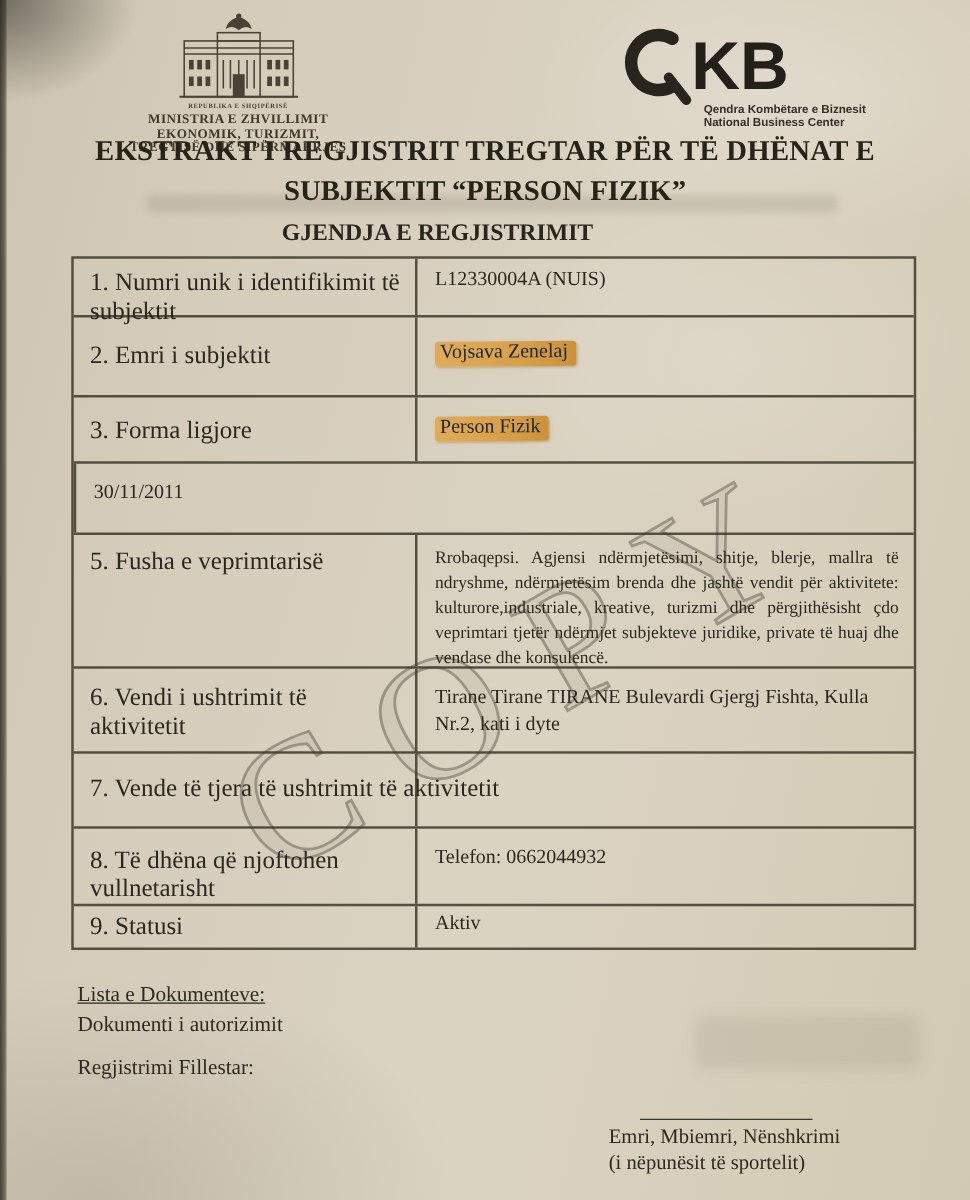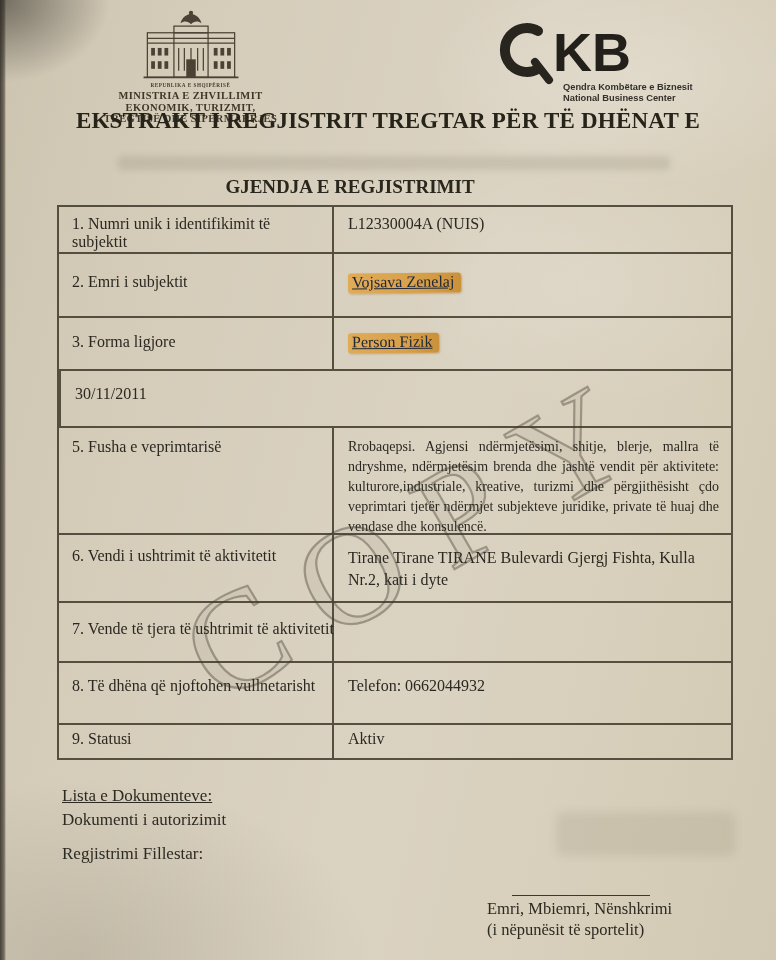--- a/index.html
+++ b/index.html
@@ -45,35 +45,35 @@
   .watermark{position:absolute;left:120px;top:335px;width:600px;height:400px;
     display:flex;align-items:center;justify-content:center;pointer-events:none;
     transform:rotate(-30deg);}
   .watermark span{font-family:"Liberation Serif",serif;font-size:140px;letter-spacing:36px;
     color:rgba(110,102,88,0.07);-webkit-text-stroke:2.2px rgba(96,89,76,0.50);line-height:1;}
 
   
   .reg-table{position:absolute;left:57px;top:205px;width:676px;border:2px solid var(--line);z-index:1;}
   .trow{display:flex;border-bottom:2px solid var(--line);}
   .trow:last-child{border-bottom:none;}
-  .cl{width:273px;padding-left:13px;padding-right:6px;font-size:16px;position:relative;z-index:2;}
+  .cl{width:273px;padding-left:13px;padding-right:6px;font-size:20px;position:relative;z-index:2;}
   .cv{flex:1;border-left:2px solid var(--line);padding-left:14px;padding-right:12px;font-size:16px;}
   .r1{height:47px}.r1 .cl,.r1 .cv{padding-top:8px}
   .r2{height:64px}.r2 .cl,.r2 .cv{padding-top:19px}
   .r3{height:53px}.r3 .cl,.r3 .cv{padding-top:15px}
   .r4{height:57px}.r4 .cl,.r4 .cv{padding-top:14px}
   .r5{height:107px}.r5 .cl{padding-top:10px}.r5 .cv{padding-top:9px;font-size:14px;line-height:20px;text-align:justify;}
   .r6{height:68px}.r6 .cl,.r6 .cv{padding-top:12px}.r6 .cv{line-height:22px;}
   .r7{height:60px}.r7 .cl,.r7 .cv{padding-top:17px}.r7 .cl{white-space:nowrap;}
   .r8{height:62px}.r8 .cl,.r8 .cv{padding-top:14px}
   .r9{height:33px}.r9 .cl,.r9 .cv{padding-top:5px}
 
   .hl{display:inline-block;background:linear-gradient(90deg,#e0ab57 0%,var(--hl) 60%,#cb9139 100%);
     color:#20293a;padding:0 7px 2px 4px;border-radius:3px;
-    box-shadow:1px 1px 2px rgba(130,90,25,0.35);transform:rotate(-0.5deg);text-decoration:underline;}
+    box-shadow:1px 1px 2px rgba(130,90,25,0.35);transform:rotate(-0.5deg);}
 
   
   .docs-heading{position:absolute;left:62px;top:786px;font-size:17px;text-decoration:underline;color:#2d2a22;}
   .docs-item{position:absolute;left:62px;top:810px;font-size:17px;color:#2d2a22;}
   .reg-initial{position:absolute;left:62px;top:844px;font-size:17px;color:#2d2a22;}
 
   .sig-line{position:absolute;left:512px;top:895px;width:138px;border-top:1.6px solid #3b3830;}
   .sig-l1{position:absolute;left:487px;top:899px;font-size:16.5px;color:#2d2a22;}
   .sig-l2{position:absolute;left:487px;top:920px;font-size:16.5px;color:#2d2a22;}
 </style>
@@ -133,20 +133,21 @@
       <text x="56" y="51" font-family="Liberation Sans, sans-serif" font-size="54" font-weight="bold" fill="#23201b">KB</text>
     </svg>
     <div class="qkb-sub">
       <div>Qendra Kombëtare e Biznesit</div>
       <div>National Business Center</div>
     </div>
   </div>
 
   <div class="ghost-band"></div>
   <div class="title l1">EKSTRAKT I REGJISTRIT TREGTAR PËR TË DHËNAT E</div>
+  <div class="title l2">SUBJEKTIT “PERSON FIZIK”</div>
   <div class="section-heading">GJENDJA E REGJISTRIMIT</div>
 
   <div class="watermark">
     <span>COPY</span>
   </div>
 
   <div class="reg-table">
     <div class="trow r1">
       <div class="cl">1.  Numri unik i identifikimit të subjektit</div>
       <div class="cv">L12330004A (NUIS)</div>

